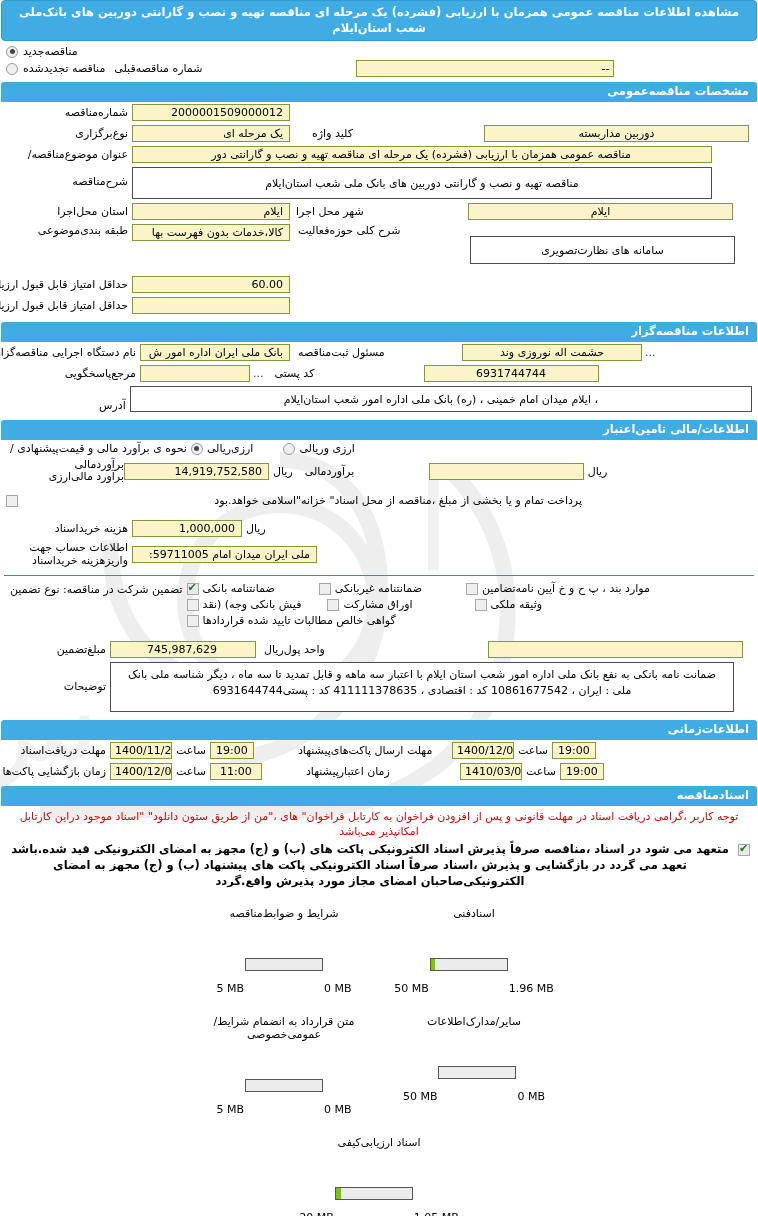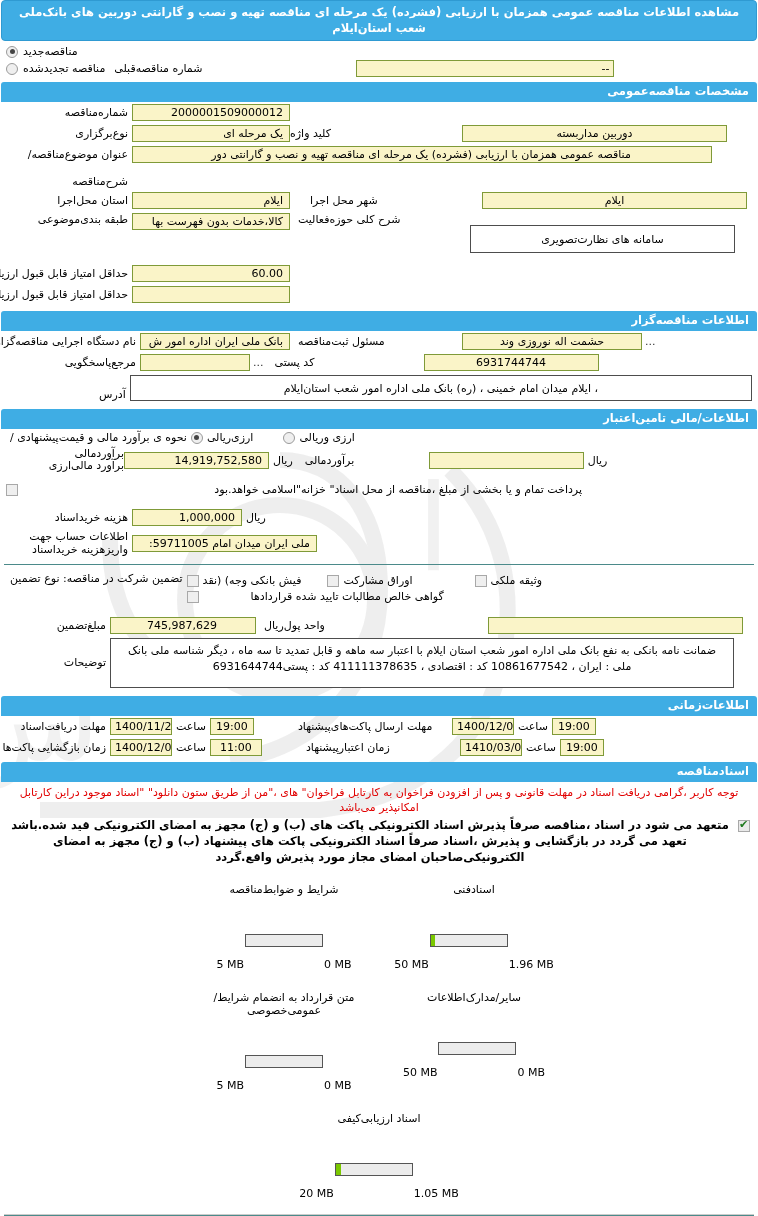--- a/index.html
+++ b/index.html
@@ -278,37 +278,38 @@
   <div class="sec-head">مشخصات مناقصه‌عمومی</div>
 
   <div class="row">
     <span class="lbl" style="width:118px;">شماره‌مناقصه</span>
     <span class="fld ltr" style="width:158px;text-align:right;padding-right:6px">2000001509000012</span>
   </div>
 
   <div class="row">
     <span class="lbl" style="width:118px;">نوع‌برگزاری</span>
     <span class="fld" style="width:158px;text-align:right;padding-right:6px">یک مرحله ای</span>
-    <span class="lbl" style="width:168px;text-align:left;padding-left:0">کلید واژه</span>
+    <span class="lbl" style="width:168px;text-align:left;padding-left:22px">کلید واژه</span>
     <span class="fld" style="width:265px;text-align:center">دوربین مداربسته</span>
   </div>
 
   <div class="row">
     <span class="lbl" style="width:118px;">عنوان موضوع‌مناقصه/</span>
     <span class="fld" style="width:580px;padding-right:6px">مناقصه عمومی همزمان با ارزیابی (فشرده) یک مرحله ای مناقصه تهیه و نصب و گارانتی دور</span>
   </div>
 
   <div class="row" style="align-items:flex-start">
     <span class="lbl" style="width:118px;padding-top:8px">شرح‌مناقصه</span>
+    <span class="box" style="width:580px;height:32px;line-height:26px">مناقصه تهیه و نصب و گارانتی دوربین های بانک ملی شعب استان‌ایلام</span>
   </div>
 
   <div class="row">
     <span class="lbl" style="width:118px;">استان محل‌اجرا</span>
     <span class="fld" style="width:158px;text-align:right;padding-right:6px">ایلام</span>
-    <span class="lbl" style="width:168px;text-align:left;padding-left:20px">شهر محل اجرا</span>
+    <span class="lbl" style="width:168px;text-align:left;padding-left:6px">شهر محل اجرا</span>
     <span class="fld" style="width:265px;text-align:center">ایلام</span>
   </div>
 
   <div class="row" style="align-items:flex-start">
     <span class="lbl" style="width:118px;">طبقه بندی‌موضوعی</span>
     <span class="fld" style="width:158px;text-align:right;padding-right:6px">کالا،خدمات بدون فهرست بها</span>
     <span class="lbl" style="width:168px;text-align:left;padding-left:8px">شرح کلی حوزه‌فعالیت</span>
     <span class="box" style="width:265px;height:28px;line-height:22px;margin-top:12px">سامانه های نظارت‌تصویری</span>
   </div>
 
@@ -383,31 +384,41 @@
     <span class="lbl" style="width:118px;line-height:13px;white-space:normal;text-align:right">اطلاعات حساب جهت واریزهزینه خریداسناد</span>
     <span class="fld" style="width:185px;text-align:right;padding-right:6px">ملی ایران میدان امام 59711005:</span>
   </div>
 
   <hr class="hr-teal">
 
   <div class="row" style="align-items:flex-start;padding-top:0">
     <span class="lbl" style="padding-top:1px">تضمین شرکت در مناقصه:    نوع   تضمین</span>
 
     <div style="flex:1 1 auto;">
+      <div style="display:flex;flex-direction:row-reverse;align-items:flex-start;justify-content:flex-start;">
+        <span class="chk on" style="margin-top:1px"></span>
+        <span class="lbl">ضمانتنامه بانکی</span>
+        <span style="width:40px"></span>
+        <span class="chk" style="margin-top:1px"></span>
+        <span class="lbl">ضمانتنامه غیربانکی</span>
+        <span style="width:40px"></span>
+        <span class="chk" style="margin-top:1px"></span>
+        <span class="lbl">موارد بند ، پ ح و خ آیین نامه‌تضامین</span>
+      </div>
       <div style="display:flex;flex-direction:row-reverse;align-items:flex-start;justify-content:flex-start;padding-top:3px;">
         <span class="chk" style="margin-top:1px"></span>
         <span class="lbl">فیش بانکی وجه) (نقد</span>
         <span style="width:22px"></span>
         <span class="chk" style="margin-top:1px"></span>
         <span class="lbl">اوراق مشارکت</span>
         <span style="width:58px"></span>
         <span class="chk" style="margin-top:1px"></span>
         <span class="lbl">وثیقه ملکی</span>
       </div>
-      <div style="display:flex;flex-direction:row-reverse;align-items:flex-end;justify-content:flex-start;padding-top:3px;gap:48px;">
+      <div style="display:flex;flex-direction:row-reverse;align-items:flex-end;justify-content:flex-start;padding-top:3px;">
         <span class="chk" style="margin-top:1px"></span>
         <span class="lbl">گواهی خالص مطالبات تایید شده قراردادها</span>
       </div>
     </div>
   </div>
 
   <div class="row" style="padding-top:12px">
     <span class="lbl" style="width:96px;">مبلغ‌تضمین</span>
     <span class="fld ltr" style="width:146px;text-align:center;padding-right:6px">745,987,629</span>
     <span class="lbl" style="width:220px;text-align:left;padding-left:8px">واحد پول‌ریال</span>

